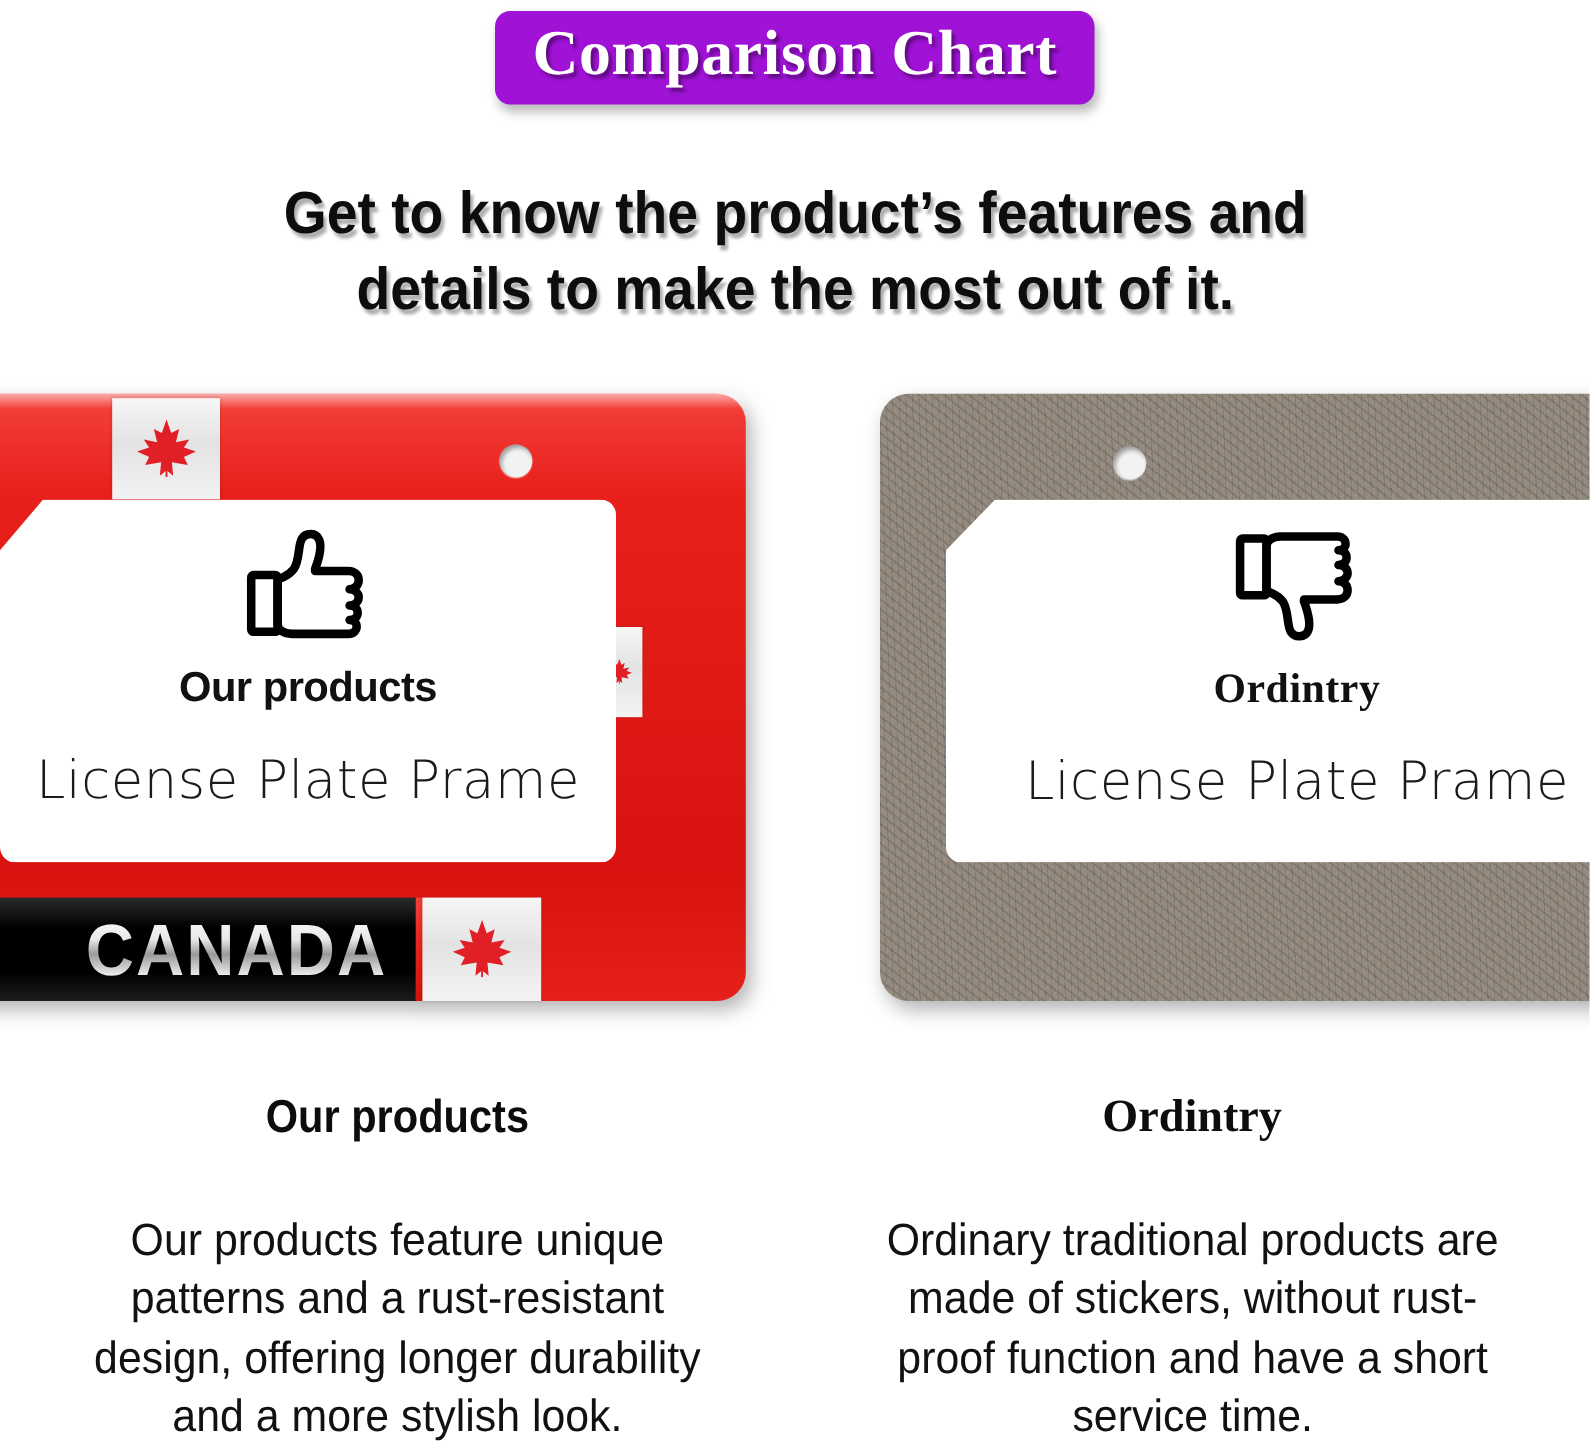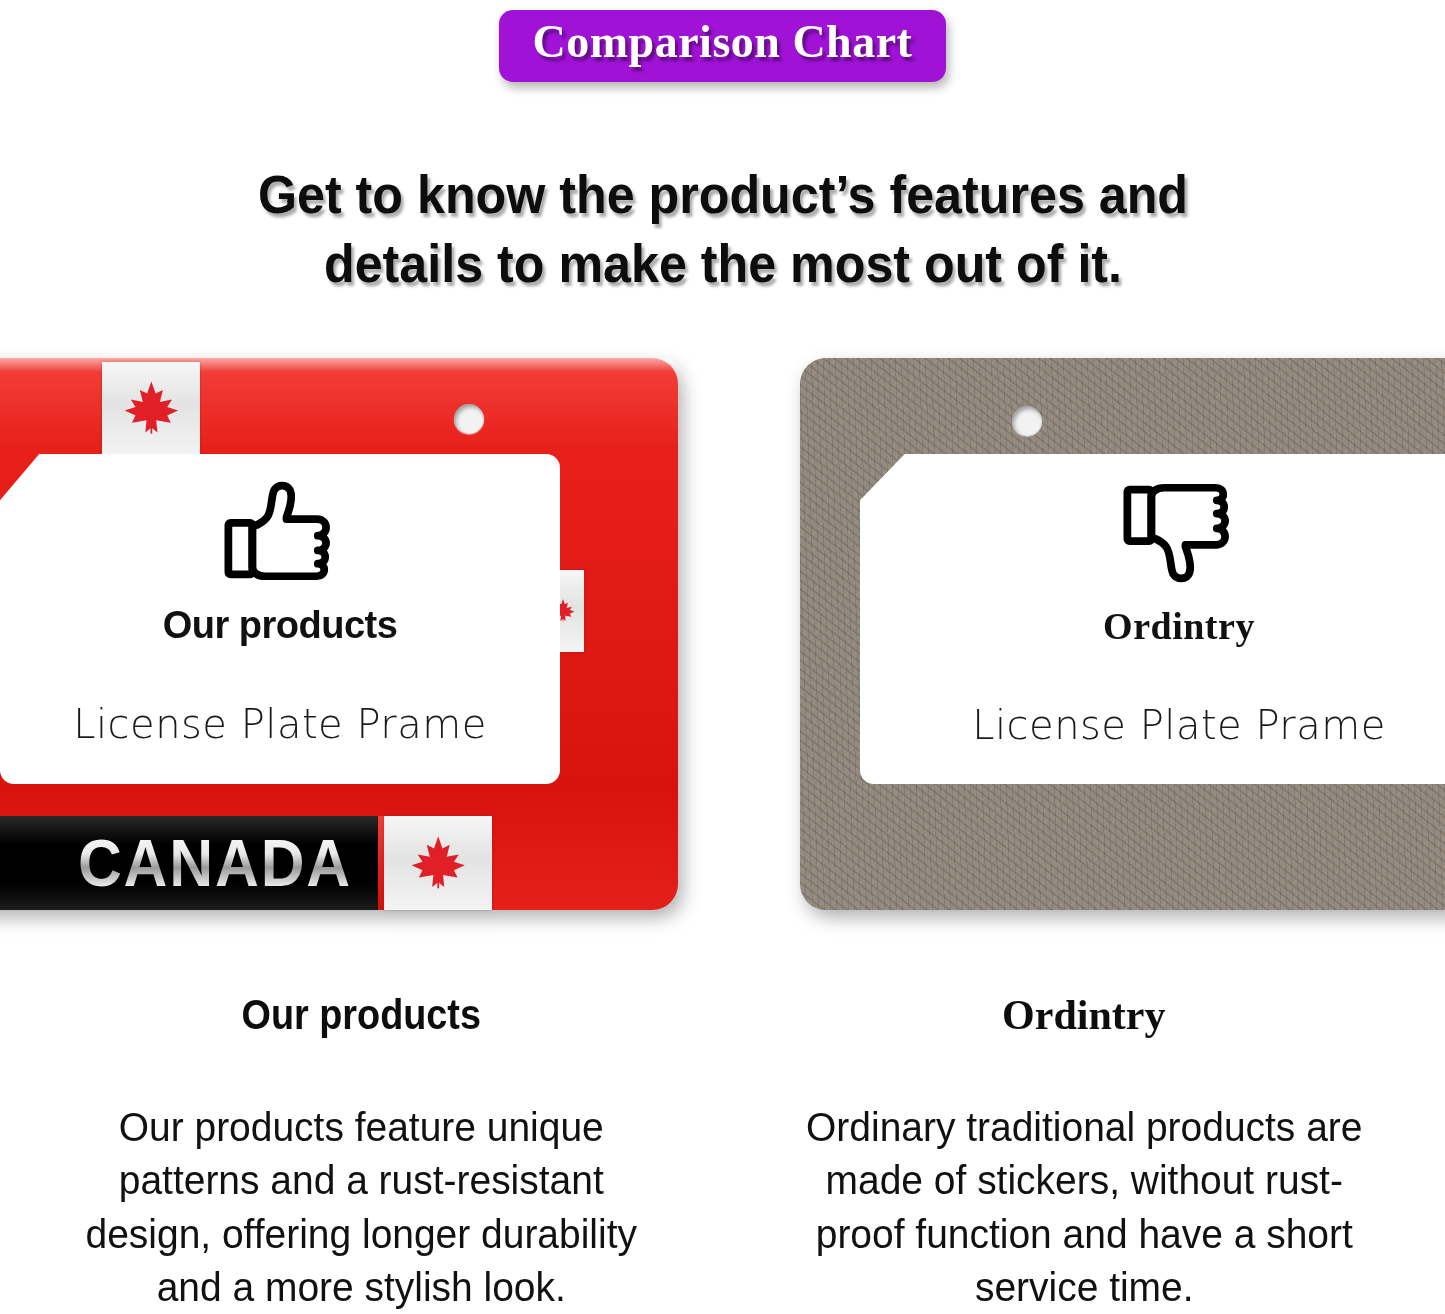--- a/index.html
+++ b/index.html
@@ -18,21 +18,21 @@
   }
   .title-banner {
     background: #9f12d6;
     border-radius: 14px;
     padding: 6px 34px 14px 34px;
     box-shadow: 3px 6px 10px rgba(0,0,0,0.28);
   }
   .title-text {
     font-family: "Liberation Serif", "DejaVu Serif", serif;
     font-weight: bold;
-    font-size: 46px;
+    font-size: 58px;
     line-height: 1.12;
     color: #ffffff;
     letter-spacing: 0.5px;
     text-shadow: 3px 4px 3px rgba(0,0,0,0.40);
     white-space: nowrap;
   }
 
   
   .subtitle {
     position: absolute; left: 50%; top: 160px; transform: translateX(-50%);
@@ -173,23 +173,23 @@
     pointer-events: none;
   }
   .thumb-icon { width: 118px; height: 108px; }
   .inner-title {
     margin-top: 18px;
     font-size: 38px; font-weight: bold; color: #111;
   }
   .inner-title.sans   { font-family: "Liberation Sans", sans-serif; letter-spacing: -0.5px; }
   .inner-title.serif  { font-family: "Liberation Serif","DejaVu Serif", serif; letter-spacing: 0.5px; }
   .inner-sub {
-    margin-top: 54px;
+    margin-top: 34px;
     font-family: "DejaVu Sans", sans-serif;
-    font-weight: 300; font-size: 40px; color: #1b1b1b;
+    font-weight: 300; font-size: 48px; color: #1b1b1b;
     letter-spacing: 0.5px;
   }
 
   
   .bottom { position: absolute; left: 0; top: 975px; width: 1445px; height: 339px; display: flex; }
   .col { width: 722.5px; text-align: center; padding: 0 46px; }
   .col-head {
     font-size: 42px; font-weight: bold; color: #0d0d0d; margin-top: 16px;
   }
   .col-head.sans  { font-family: "Liberation Sans Narrow", "Liberation Sans", sans-serif; transform: scaleX(0.9); }

